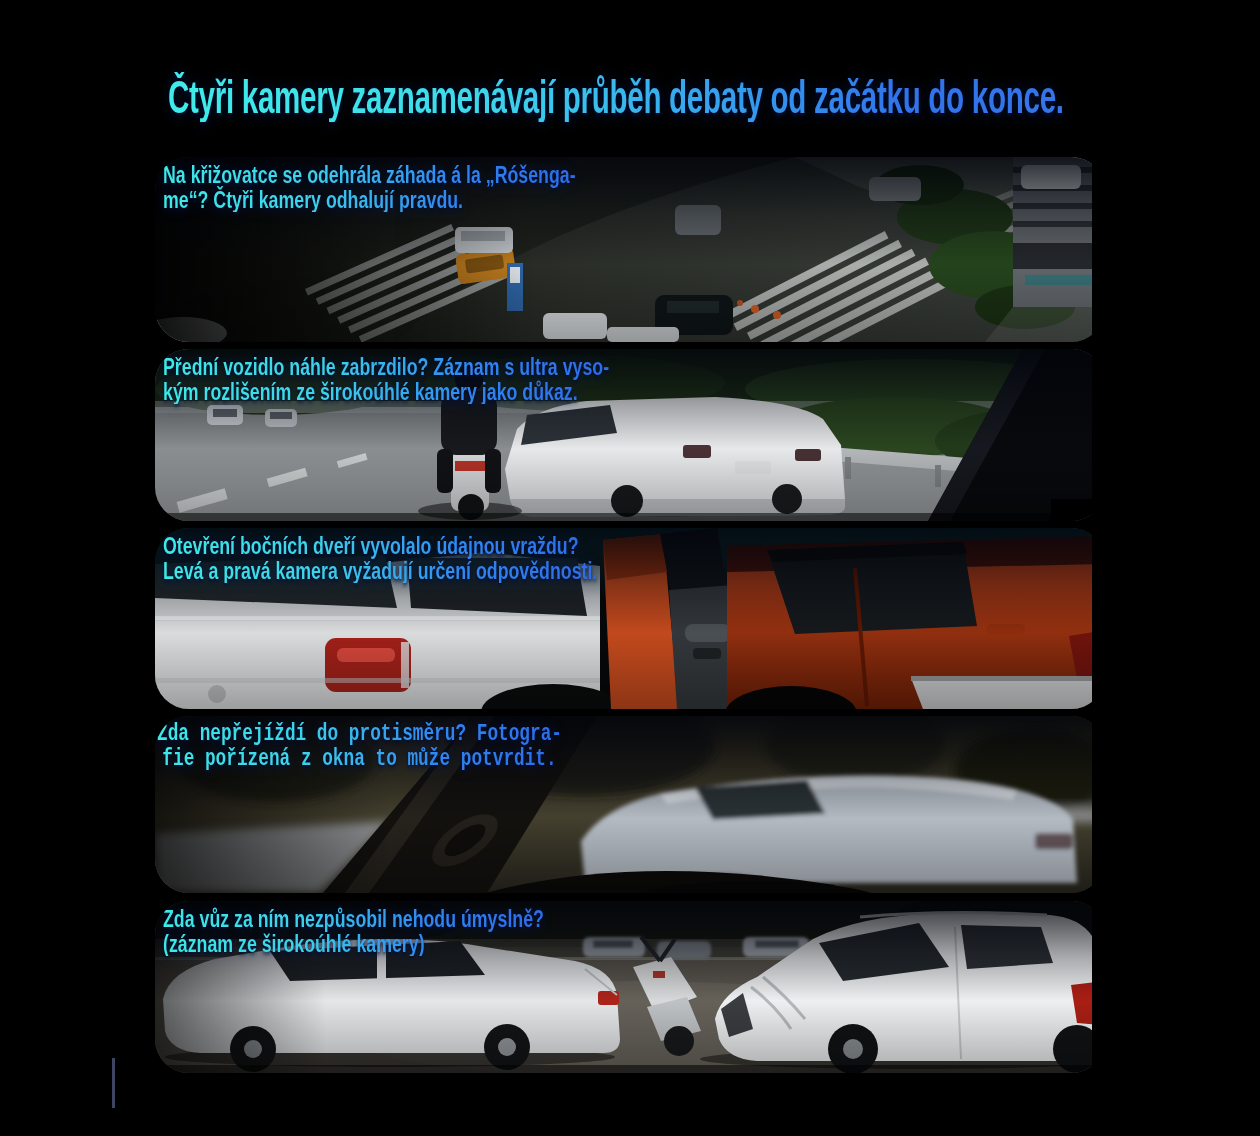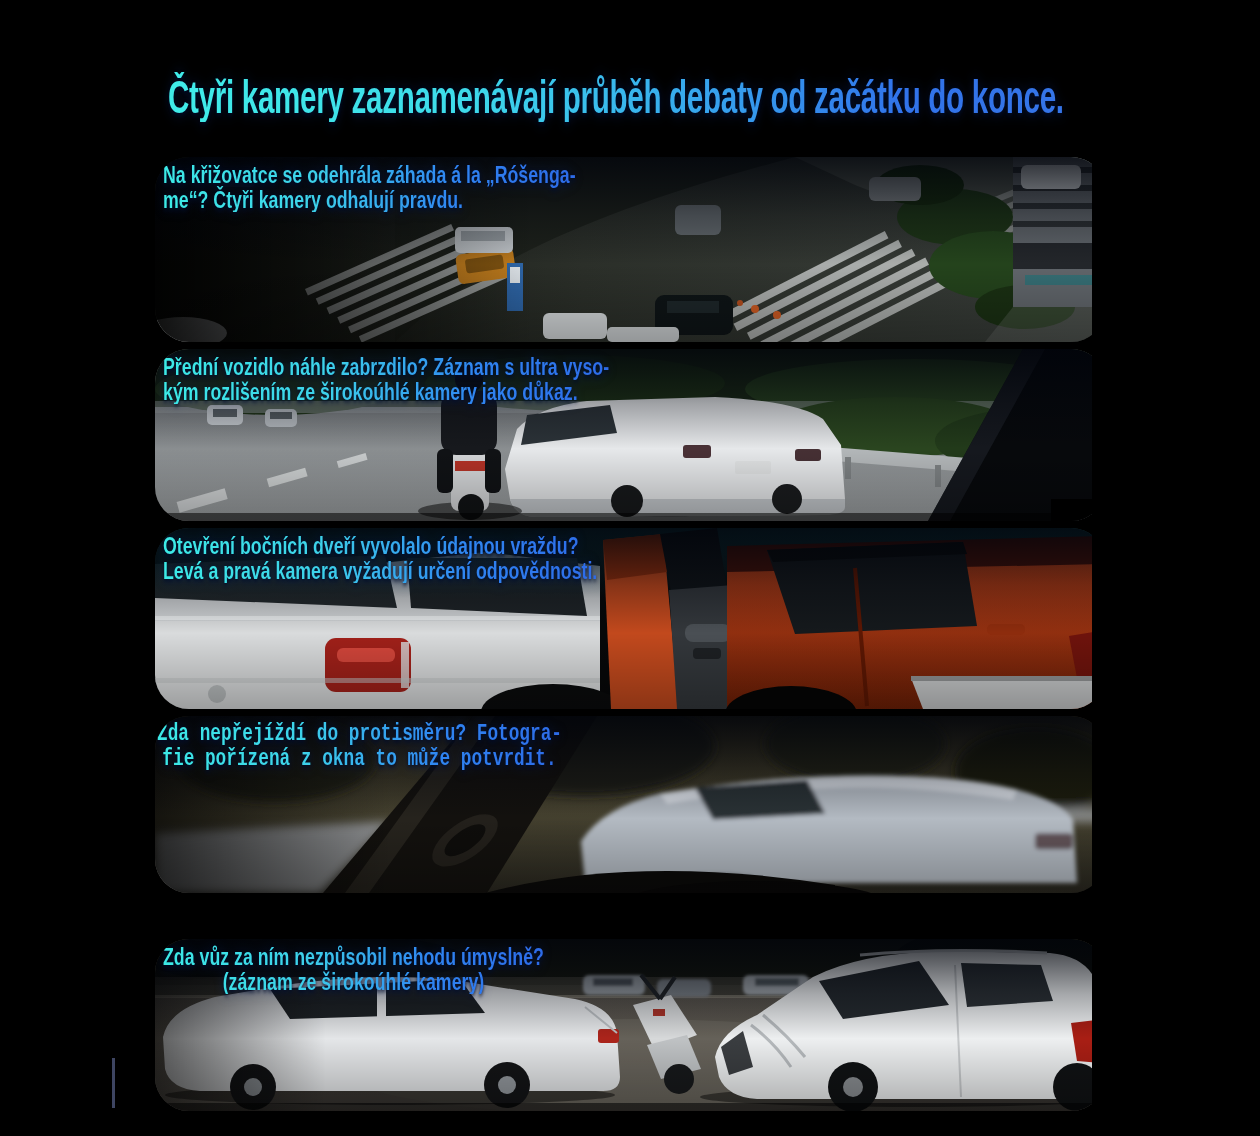--- a/index.html
+++ b/index.html
@@ -20,21 +20,21 @@
          transform:scaleX(0.74);transform-origin:left top;
          background:linear-gradient(90deg,#3ceae6 0%,#3dd2ea 36%,#2f85f2 70%,#2d6be8 100%);
          -webkit-background-clip:text;background-clip:text;color:transparent;
          filter:drop-shadow(0 2px 2px rgba(0,10,40,.9)) drop-shadow(0 0 6px rgba(10,40,120,.35));}
   .caption.center{text-align:center;left:2px;}
   .vline{position:absolute;left:112px;top:1058px;width:3px;height:50px;background:#3e4562;z-index:1;}
   #card1{top:157px;height:185px;}
   #card2{top:349px;height:172px;}
   #card3{top:528px;height:181px;}
   #card4{top:716px;height:177px;font-family:Liberation Mono, monospace;}
-  #card5{top:939px;height:172px;text-align:center;}
+  #card5{top:901px;height:172px;}
 </style>
 </head>
 <body>
 
 <div class="stage">
 
   <div class="title">Čtyři kamery zaznamenávají průběh debaty od začátku do konce.</div>
 
   <div class="card" id="card1">
     <svg viewBox="0 0 950 185" preserveAspectRatio="none">

